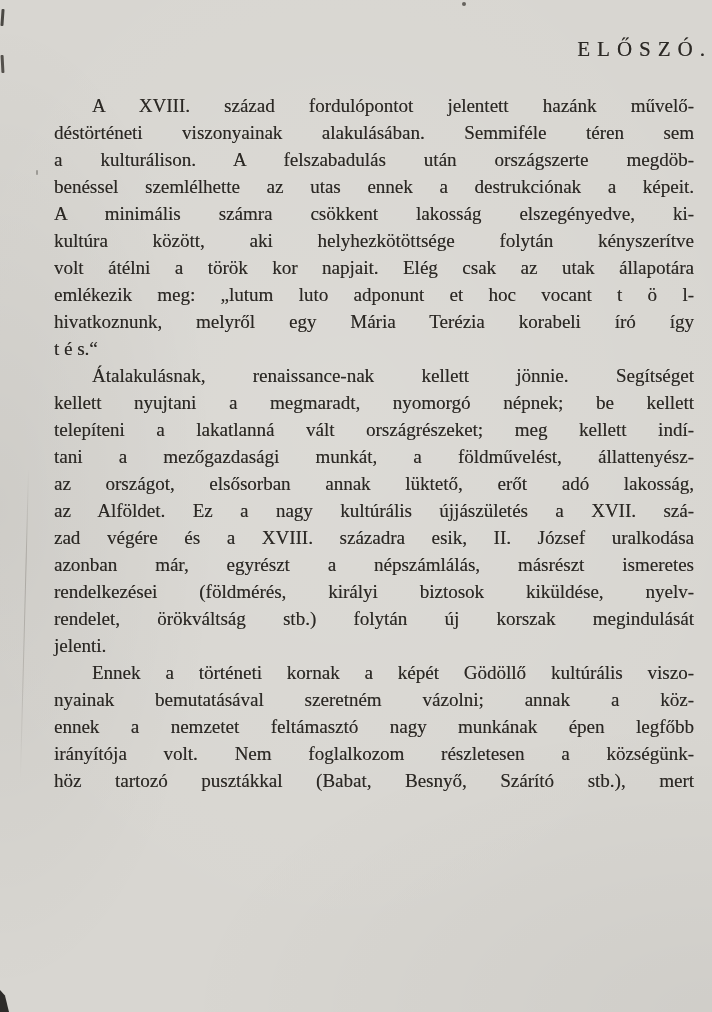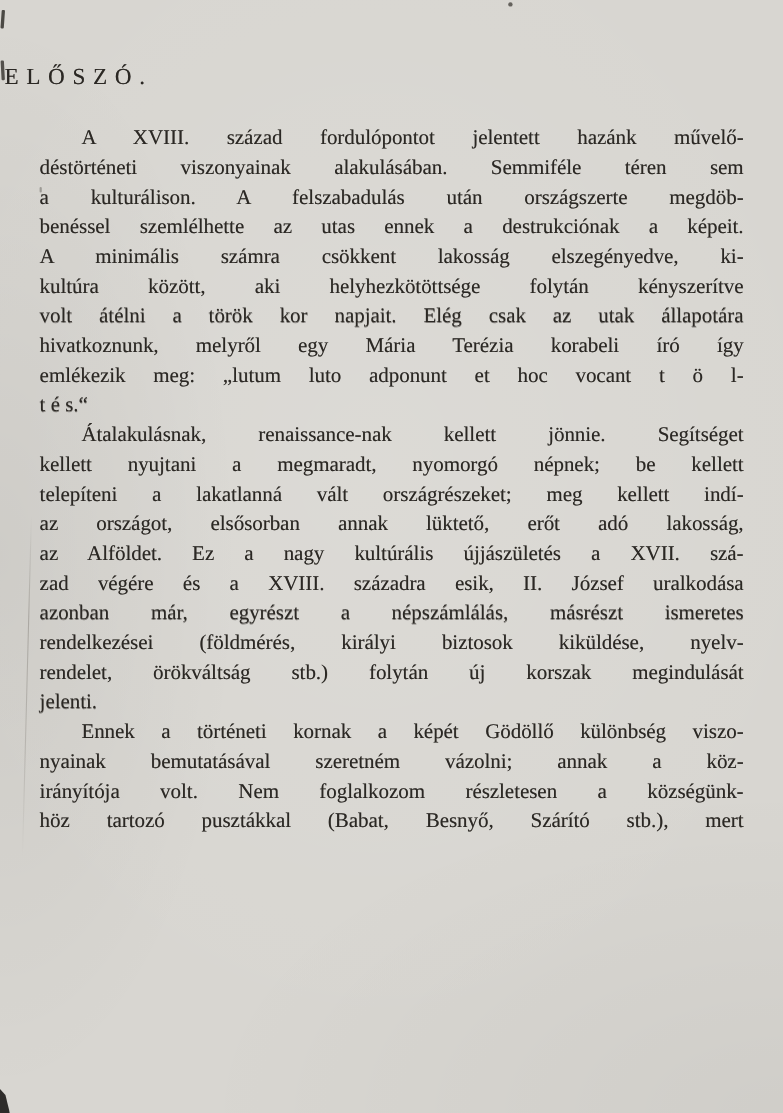--- a/index.html
+++ b/index.html
@@ -19,32 +19,32 @@
     height: 1012px;
     background-color: var(--paper, #d8d6d1);
     background-image:
       radial-gradient(ellipse 620px 780px at 48% 42%, rgba(255,255,255,0.10), rgba(0,0,0,0.00) 70%),
       radial-gradient(ellipse 900px 500px at 100% 100%, rgba(0,0,0,0.04), rgba(0,0,0,0.00) 60%),
       radial-gradient(ellipse 400px 900px at 0% 50%, rgba(0,0,0,0.05), rgba(0,0,0,0.00) 55%);
     color: var(--ink, #2b2824);
     overflow: hidden;
   }
   .title {
-    margin: 56px 0 0 0;
+    margin: 36px 0 0 0;
     font-size: 21px;
     line-height: 27px;
     font-weight: normal;
-    text-align: left;
+    text-align: right;
     letter-spacing: 7px;
     padding-left: 4px;
     color: var(--ink, #2b2824);
     text-shadow: 0.2px 0.2px 0.4px rgba(43,40,36,0.55);
   }
   .text-body {
-    margin: 29px 36px 0 36px;
+    margin: 29px 36px 0 54px;
     width: 640px;
     font-size: 19px;
     line-height: 27px;
     text-shadow: 0.2px 0.2px 0.4px rgba(43,40,36,0.5);
   }
   .line {
     white-space: normal;
     text-align: justify;
     text-align-last: justify;
     -moz-text-align-last: justify;
@@ -101,36 +101,38 @@
 
   <div class="text-body">
       <div>
         <div class="line indent">A XVIII. század fordulópontot jelentett hazánk művelő-</div>
         <div class="line">déstörténeti viszonyainak alakulásában. Semmiféle téren sem</div>
         <div class="line">a kulturálison. A felszabadulás után országszerte megdöb-</div>
         <div class="line">benéssel szemlélhette az utas ennek a destrukciónak a képeit.</div>
         <div class="line">A minimális számra csökkent lakosság elszegényedve, ki-</div>
         <div class="line">kultúra között, aki helyhezkötöttsége folytán kényszerítve</div>
         <div class="line">volt átélni a török kor napjait. Elég csak az utak állapotára</div>
+        <div class="line">emlékezik meg: „lutum luto adponunt et hoc vocant t ö l-</div>
         <div class="line">hivatkoznunk, melyről egy Mária Terézia korabeli író így</div>
-        <div class="line">emlékezik meg: „lutum luto adponunt et hoc vocant t ö l-</div>
         <div class="line last">t é s.“</div>
       </div>
       <div>
         <div class="line indent">Átalakulásnak, renaissance-nak kellett jönnie. Segítséget</div>
         <div class="line">kellett nyujtani a megmaradt, nyomorgó népnek; be kellett</div>
         <div class="line">telepíteni a lakatlanná vált országrészeket; meg kellett indí-</div>
+        <div class="line">tani a mezőgazdasági munkát, a földművelést, állattenyész-</div>
         <div class="line">az országot, elsősorban annak lüktető, erőt adó lakosság,</div>
         <div class="line">az Alföldet. Ez a nagy kultúrális újjászületés a XVII. szá-</div>
         <div class="line">zad végére és a XVIII. századra esik, II. József uralkodása</div>
         <div class="line">azonban már, egyrészt a népszámlálás, másrészt ismeretes</div>
         <div class="line">rendelkezései (földmérés, királyi biztosok kiküldése, nyelv-</div>
         <div class="line">rendelet, örökváltság stb.) folytán új korszak megindulását</div>
         <div class="line last">jelenti.</div>
       </div>
       <div>
-        <div class="line indent">Ennek a történeti kornak a képét Gödöllő különbség viszo-</div>
+        <div class="line indent">Ennek a történeti kornak a képét Gödöllő kultúrális viszo-</div>
         <div class="line">nyainak bemutatásával szeretném vázolni; annak a köz-</div>
+        <div class="line">ennek a nemzetet feltámasztó nagy munkának épen legfőbb</div>
         <div class="line">irányítója volt. Nem foglalkozom részletesen a községünk-</div>
         <div class="line">höz tartozó pusztákkal (Babat, Besnyő, Szárító stb.), mert</div>
       </div>
     </div>
 </div>
 
 </body></html>

